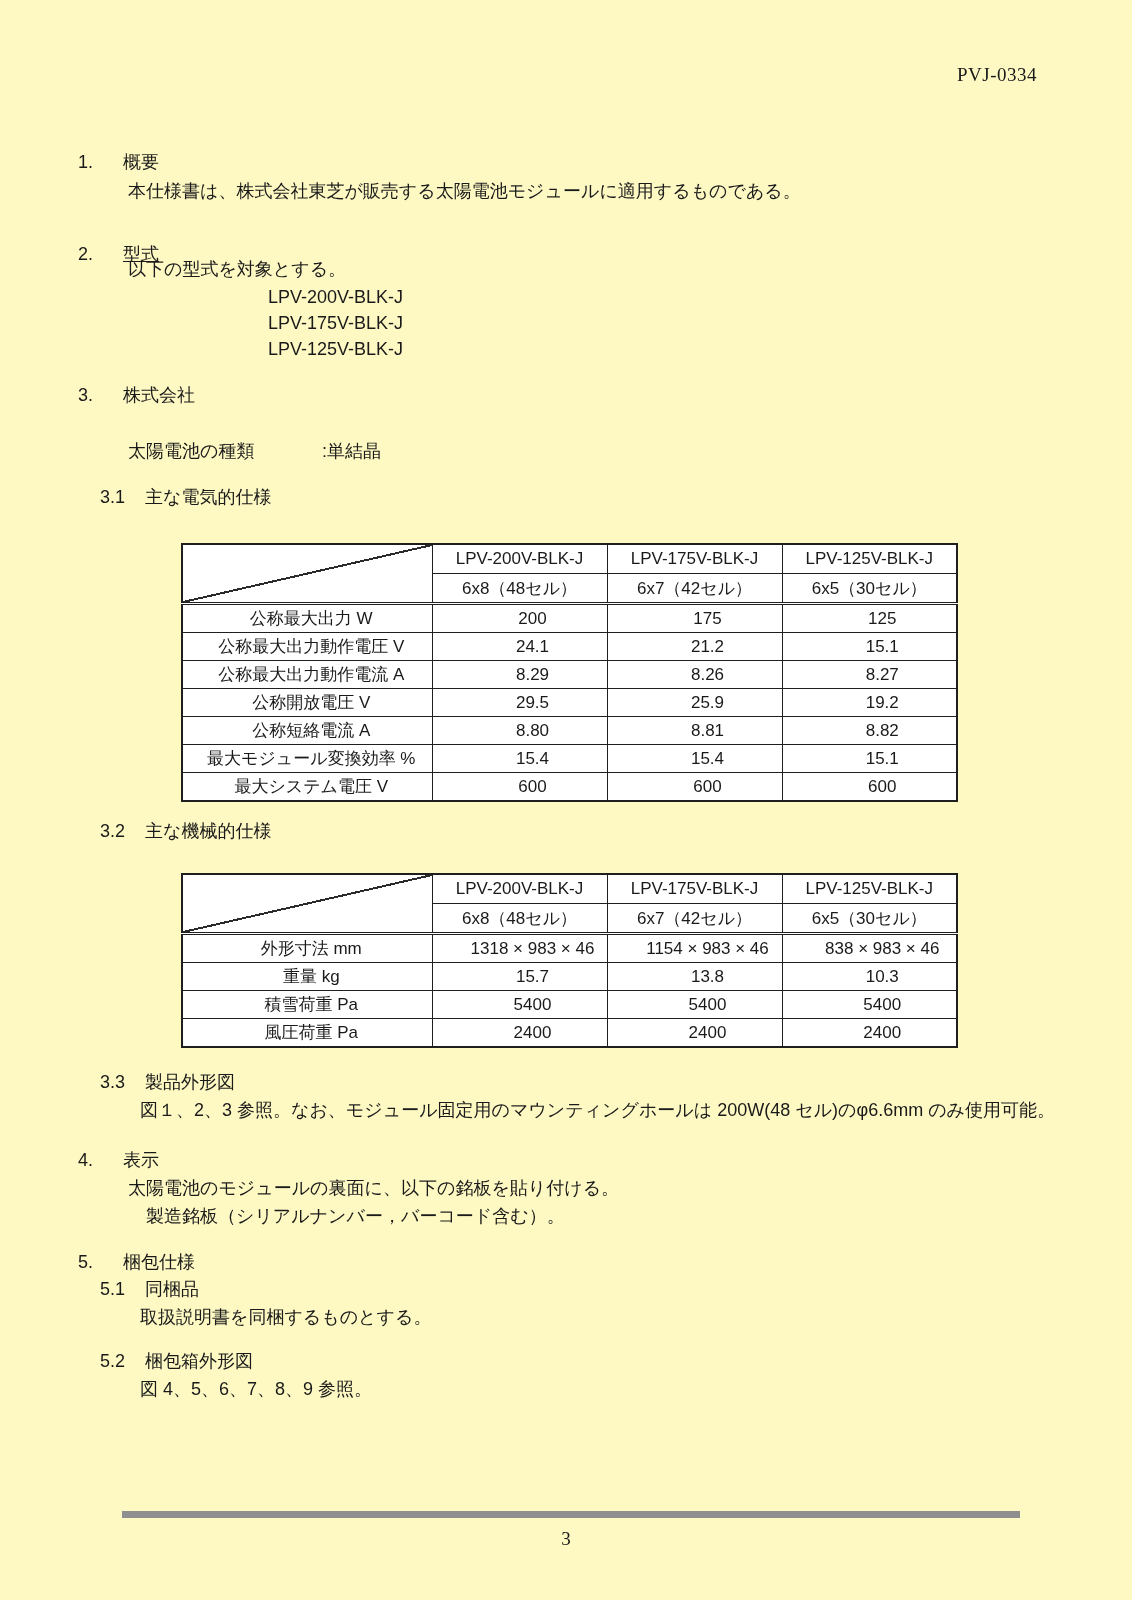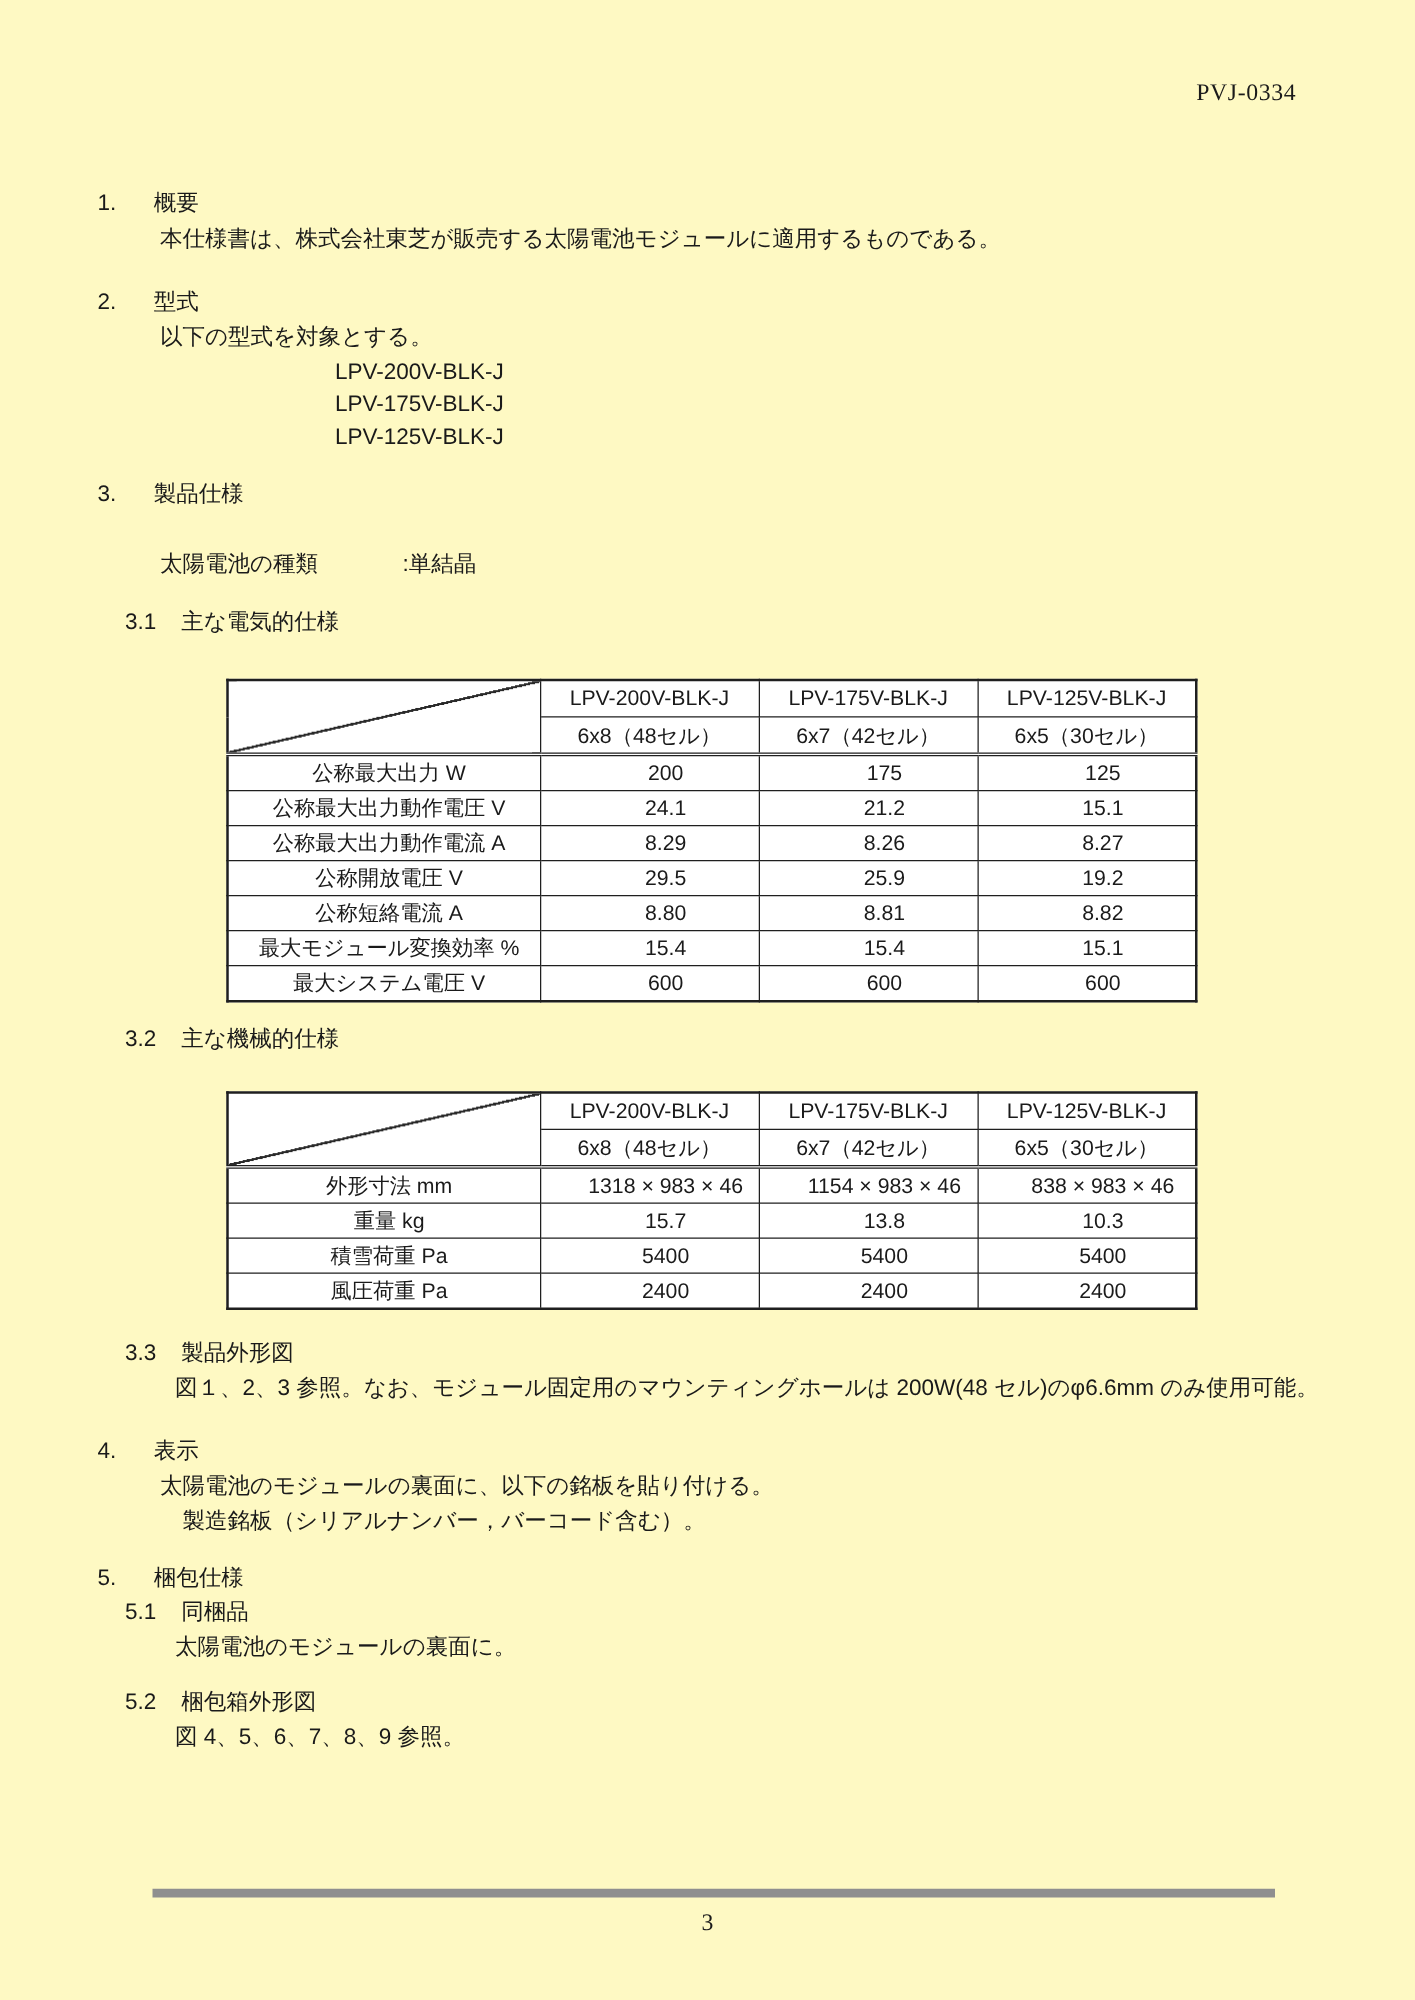--- a/index.html
+++ b/index.html
@@ -71,32 +71,32 @@
 
 <div class="page">
 
   <div class="abs doc-number" style="top:64px;right:95px;">PVJ-0334</div>
 
   <div class="abs" style="left:78px;top:150px;">
     <span class="h-num">1.</span><span class="h-title">概要</span>
   </div>
   <div class="abs body-text" style="left:128px;top:179px;">本仕様書は、株式会社東芝が販売する太陽電池モジュールに適用するものである。</div>
 
-  <div class="abs" style="left:78px;top:229px;">
+  <div class="abs" style="left:78px;top:242px;text-decoration:underline;">
     <span class="h-num">2.</span><span class="h-title">型式</span>
   </div>
   <div class="abs body-text" style="left:128px;top:257px;">以下の型式を対象とする。</div>
   <div class="abs model-list" style="left:268px;top:284px;">
     <div>LPV-200V-BLK-J</div>
     <div>LPV-175V-BLK-J</div>
     <div>LPV-125V-BLK-J</div>
   </div>
 
   <div class="abs" style="left:78px;top:383px;">
-    <span class="h-num">3.</span><span class="h-title">製品仕様</span>
+    <span class="h-num">3.</span><span class="h-title">株式会社</span>
   </div>
   <div class="abs" style="left:128px;top:439px;">
     <span class="kv-label">太陽電池の種類</span><span class="kv-value">:単結晶</span>
   </div>
 
   <div class="abs" style="left:100px;top:485px;">
     <span class="h-num sub">3.1</span><span class="h-title">主な電気的仕様</span>
   </div>
 
   <table class="spec" style="left:181px;top:543px;">
@@ -227,21 +227,21 @@
   </div>
   <div class="abs body-text" style="left:128px;top:1176px;">太陽電池のモジュールの裏面に、以下の銘板を貼り付ける。</div>
   <div class="abs body-text" style="left:146px;top:1204px;">製造銘板（シリアルナンバー，バーコード含む）。</div>
 
   <div class="abs" style="left:78px;top:1250px;">
     <span class="h-num">5.</span><span class="h-title">梱包仕様</span>
   </div>
   <div class="abs" style="left:100px;top:1277px;">
     <span class="h-num sub">5.1</span><span class="h-title">同梱品</span>
   </div>
-  <div class="abs body-text" style="left:140px;top:1305px;">太陽電池のモジュールの裏面に。</div>
+  <div class="abs body-text" style="left:140px;top:1305px;">取扱説明書を同梱するものとする。</div>
 
   <div class="abs" style="left:100px;top:1349px;">
     <span class="h-num sub">5.2</span><span class="h-title">梱包箱外形図</span>
   </div>
   <div class="abs body-text" style="left:140px;top:1377px;">図 4、5、6、7、8、9 参照。</div>
 
   <div class="footer-rule"></div>
   <div class="page-number">3</div>
 
 </div>

